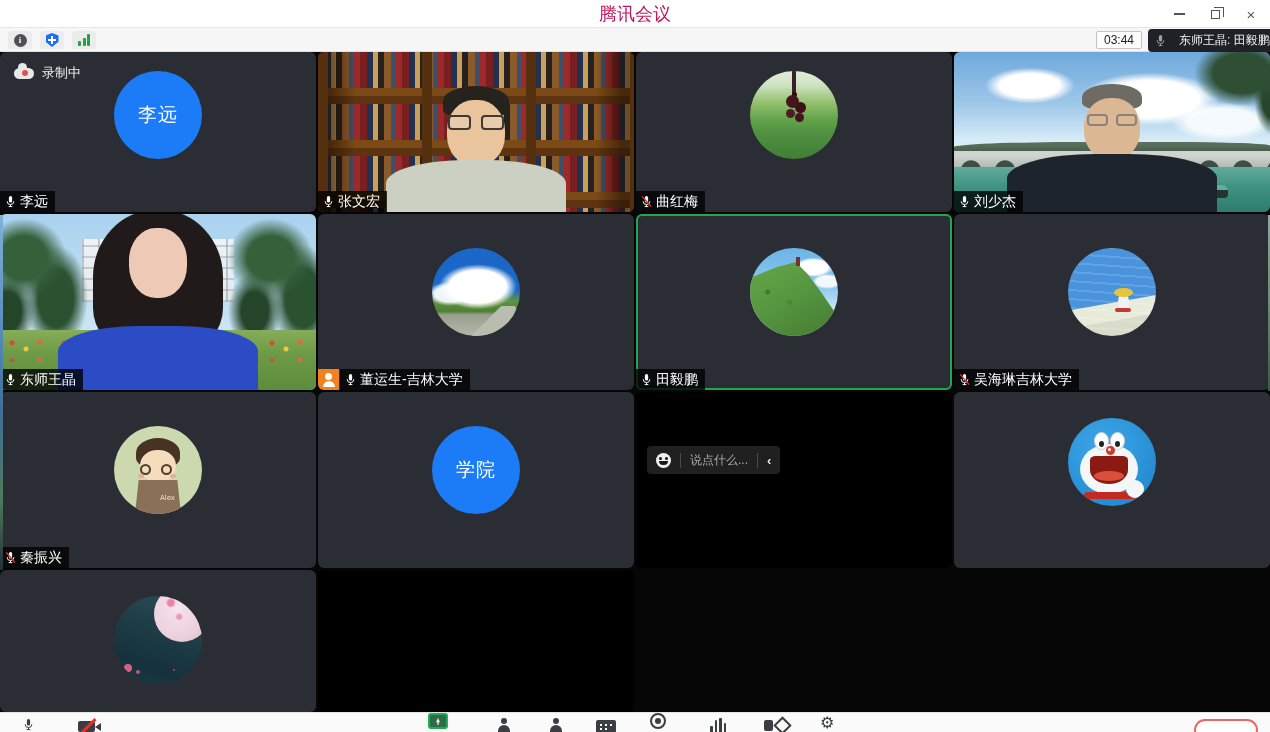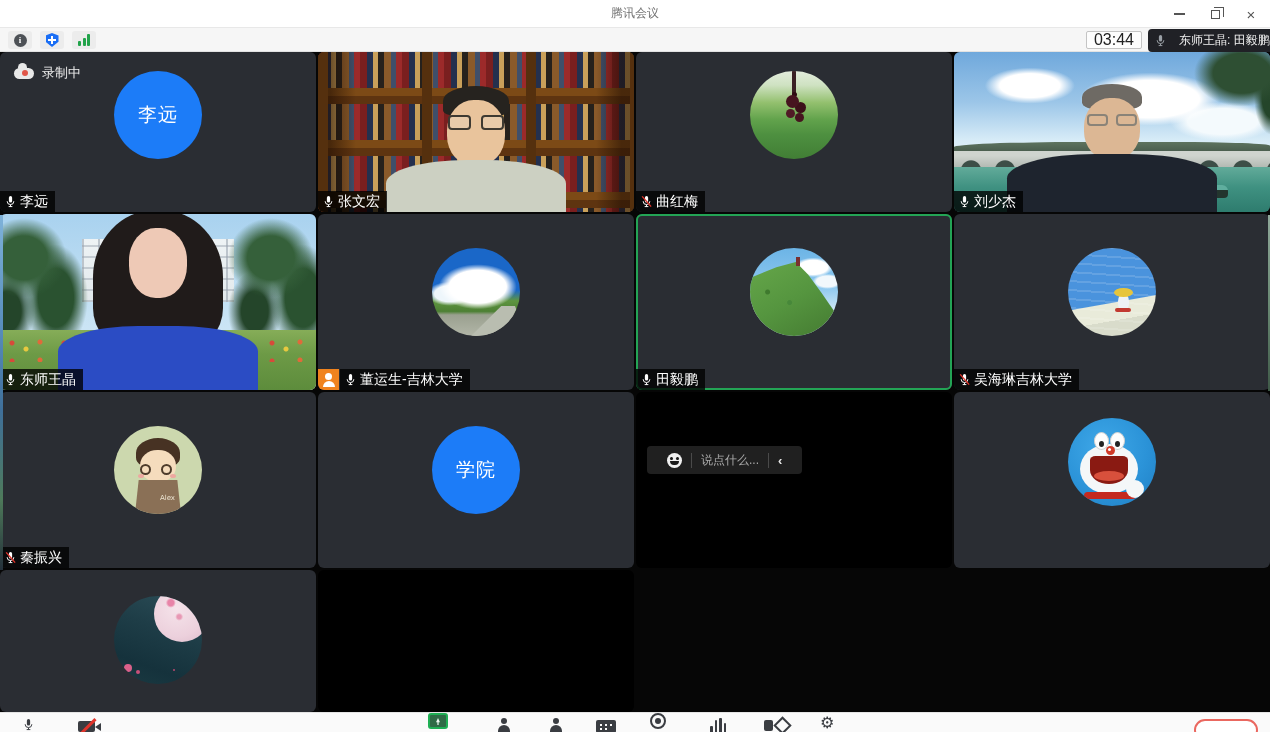--- a/index.html
+++ b/index.html
@@ -3,21 +3,21 @@
 <meta charset="utf-8">
 <style>
   * { box-sizing: border-box; margin: 0; padding: 0; }
   html,body { width:1270px; height:732px; overflow:hidden; background:#000;
     font-family:"Liberation Sans","DejaVu Sans",sans-serif; }
   .window { position:relative; width:1270px; height:732px; background:#000; }
 
   
   .titlebar { position:absolute; top:0; left:0; right:0; height:28px; background:#ffffff;
     border-bottom:1px solid #e8e8e8; display:flex; align-items:center; justify-content:center; }
-  .titlebar .title { font-size:12px; color:#737373; }
+  .titlebar .title { font-size:18px; color:#be185d; }
   .win-controls { position:absolute; right:8px; top:0; height:28px; display:flex; align-items:center; gap:22px; padding-right:4px; }
   .wc { width:14px; height:14px; display:flex; align-items:center; justify-content:center; color:#555; cursor:pointer; }
   .wc-min span { display:block; width:11px; height:2px; background:#555; }
   .wc-max span { display:block; width:9px; height:9px; border:1.5px solid #555; position:relative; }
   .wc-max span::before { content:""; position:absolute; left:2px; top:-4px; width:9px; height:9px; border:1.5px solid #555; border-left:none; border-bottom:none; }
   .wc-close { font-size:15px; line-height:1; }
 
   
   .statusbar { position:absolute; top:28px; left:0; right:0; height:24px; background:#f6f6f6;
     border-bottom:1px solid #e2e2e2; }
@@ -25,21 +25,21 @@
   .sicon { width:24px; height:18px; background:#ececec; border-radius:3px; display:flex; align-items:center; justify-content:center; cursor:pointer; }
   .info-dot { width:13px; height:13px; border-radius:50%; background:#4d5156; color:#fff; font-size:9px; font-weight:bold;
     display:flex; align-items:center; justify-content:center; font-family:"Liberation Serif",serif; }
   .shield { width:13px; height:14px; background:#1a6ef5; clip-path:polygon(50% 0,100% 18%,100% 62%,50% 100%,0 62%,0 18%); position:relative; }
   .shield::before { content:""; position:absolute; left:5.5px; top:3px; width:2px; height:8px; background:#fff; }
   .shield::after { content:""; position:absolute; left:2.5px; top:6px; width:8px; height:2px; background:#fff; }
   .sigbars { display:flex; align-items:flex-end; gap:1.5px; height:12px; }
   .sigbars i { display:block; width:3px; background:#21a34a; border-radius:1px; }
   .sigbars i:nth-child(1){height:5px} .sigbars i:nth-child(2){height:8px} .sigbars i:nth-child(3){height:12px}
   .timer { position:absolute; right:128px; top:3px; height:18px; padding:0 7px; background:#fdfdfd;
-    border:1px solid #c4c4c4; border-radius:2px; font-size:16px; color:#222; display:flex; align-items:center; }
+    border:1px solid #c4c4c4; border-radius:2px; font-size:12px; color:#222; display:flex; align-items:center; }
   .speaking { position:absolute; right:0; top:1px; height:23px; width:122px; background:#202126;
     border-radius:4px 0 0 4px; display:flex; align-items:center; padding:0 6px; gap:6px; overflow:hidden; }
   .speaking .div { width:1px; height:13px; background:#4a4d52; }
   .speaking .txt { font-size:12px; color:#f0f0f0; white-space:nowrap; }
 
   
   .grid { position:absolute; top:52px; left:0; width:1270px; height:660px; display:grid;
     grid-template-columns:repeat(4,1fr); grid-template-rows:160px 176px 176px 142px; gap:2px; background:#060606; }
   .tile { position:relative; background:#2a2d33; overflow:hidden;border-radius:6px; }
   .tile.black { background:#000; }
@@ -199,21 +199,21 @@
   .v-campus .body3 { bottom:0; width:200px; height:64px; background:#2b4cc4; border-radius:40% 40% 0 0; }
 
   
   .sliver-l { position:absolute; left:0; top:215px; width:3px; height:355px; z-index:8;
     background:linear-gradient(180deg,#7fb2d9 0%,#5a8fbe 30%,#3f6f9a 55%,#4e7a5a 80%,#24303a 100%); }
   .sliver-r { position:absolute; right:0; top:215px; width:2px; height:176px; z-index:8;
     background:linear-gradient(180deg,#8fa89a 0%,#6a8a74 50%,#3f5a48 100%); }
 
   
   .chatpill { position:absolute; left:11px; top:54px; height:28px; background:#202020; border-radius:4px;
-    display:flex; align-items:center; padding:0 20px; gap:9px; z-index:6; }
+    display:flex; align-items:center; padding:0 9px; gap:9px; z-index:6; }
   .chatpill .cdiv { width:1px; height:15px; background:#4a4a4a; }
   .chatpill .ph-txt { color:#a8a8a8; font-size:12px; cursor:text; }
   .chatpill .chev { color:#e8e8e8; font-size:13px; font-weight:bold; cursor:pointer; }
   .smiley { width:15px; height:15px; border-radius:50%; background:#f0f0f0; position:relative; }
   .smiley::before { content:""; position:absolute; left:3px; top:4px; width:3px; height:3.5px; background:#1a1a1a; border-radius:50%; box-shadow:6px 0 0 #1a1a1a; }
   .smiley::after { content:""; position:absolute; left:3px; bottom:2.5px; width:9px; height:4px; background:#1a1a1a; border-radius:0 0 8px 8px; }
 
   
   .toolbar { position:absolute; left:0; right:0; bottom:0; height:20px; background:#fafafa; border-top:1px solid #e4e4e4; overflow:hidden; z-index:9; }
   .tbi { position:absolute; top:5px; }

